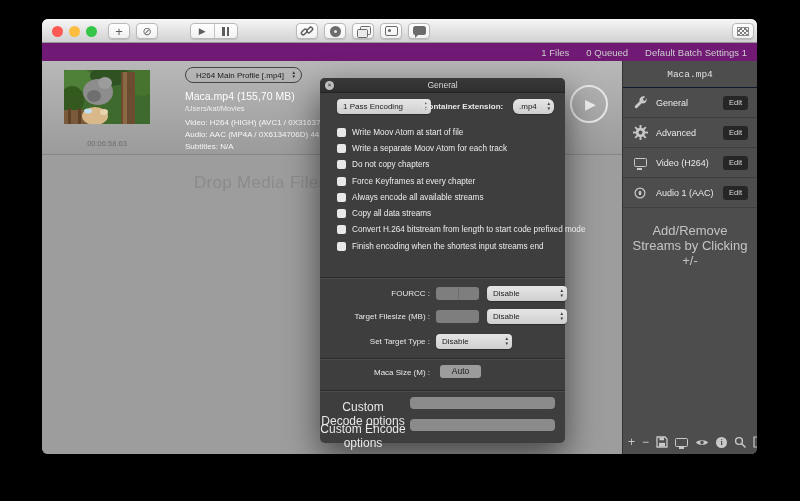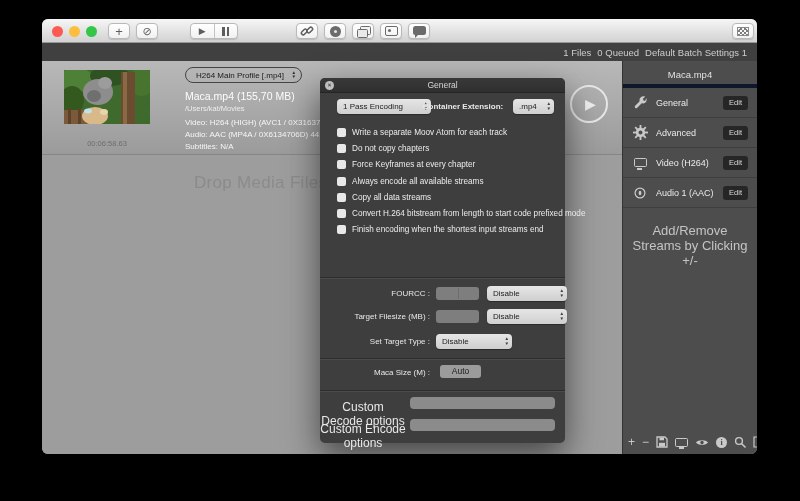--- a/index.html
+++ b/index.html
@@ -47,22 +47,22 @@
   .imgic::after { content:''; position:absolute; left:2px; top:2px; width:3px; height:3px;
                   border-radius:50%; background:#6b6b6b; }
   .chat { position:relative; width:13px; height:9px; background:#6b6b6b; border-radius:2.5px; margin-top:-2px; }
   .chat::after { content:''; position:absolute; left:2.5px; bottom:-3px;
                  border:3px solid transparent; border-top-color:#6b6b6b; border-left-color:#6b6b6b; }
   .pattern { width:12px; height:9px; border:1px solid #8a8a8a;
              background:repeating-linear-gradient(45deg,#7c7c7c 0 1px,transparent 1px 3px),
                         repeating-linear-gradient(-45deg,#7c7c7c 0 1px,transparent 1px 3px); }
 
   
-  .statusbar { flex:0 0 18px; background:#404040; display:flex; align-items:center;
-               justify-content:flex-end; gap:6px; padding-right:10px;
+  .statusbar { flex:0 0 18px; background:#701a75; display:flex; align-items:center;
+               justify-content:flex-end; gap:17px; padding-right:10px;
                font-size:9.5px; color:#cdcdcd; }
 
   
   .wbody { flex:1; display:flex; min-height:0; }
   .content { position:relative; flex:1; background:#9d9d9d; }
 
   .filerow { position:relative; height:94px; border-bottom:1px solid #868686;
              background:linear-gradient(#b8b8b8,#9b9b9b); }
   .thumb { position:absolute; left:22px; top:9px; width:86px; height:54px; }
   .duration { position:absolute; left:22px; top:78px; width:86px; text-align:center;
@@ -80,21 +80,21 @@
              border:2px solid #e6e6e6; background:transparent; color:#eeeeee;
              display:flex; align-items:center; justify-content:center; font-size:14px;
              padding-left:3px; }
   .dropzone { position:absolute; left:152px; top:112px; font-size:17px; color:#8b8b8b;
               letter-spacing:.3px; white-space:nowrap; }
 
   
   .sidebar { position:relative; flex:0 0 135px; background:#4d4d4d; border-left:1px solid #333;
              color:#e6e6e6; }
   .sb-title { height:27px; line-height:27px; text-align:center; font-size:9.5px; color:#e0e0e0;
-              border-bottom:4px solid #0f172a; }
+              border-bottom:1px solid #0f172a;font-family:Liberation Mono, monospace; }
   .sb-row { height:30px; display:flex; align-items:center; padding:0 9px;
             border-bottom:1px solid #3e3e3e; }
   .sbi { width:16px; display:flex; justify-content:center; }
   .sbl { flex:1; margin-left:8px; font-size:9px; color:#eaeaea; }
   .editbtn { background:#262626; border:none; border-radius:3px; color:#dcdcdc;
              font-size:7.5px; padding:2.5px 6px; }
   .dspl { width:13px; height:9px; border:1.4px solid #c9c9c9; border-radius:1.5px; position:relative; }
   .dspl::after { content:''; position:absolute; left:2.5px; bottom:-3.5px; width:5px; height:1.8px;
                  background:#c9c9c9; }
   .sb-hint { margin-top:15px; text-align:center; font-size:13px; color:#c4c4c4; padding:0 6px; }
@@ -117,21 +117,21 @@
   .dlg-close { position:absolute; left:5px; top:3px; width:9px; height:9px; border-radius:50%;
                border:none; background:#bfbfbf; color:#2e2e2e; font-size:5.5px; line-height:9px;
                padding:0; text-align:center; }
   .sel { position:absolute; height:15px; background:linear-gradient(#e6e6e6,#cfcfcf);
          border-radius:4px; display:flex; align-items:center; padding:0 3px 0 6px;
          font-size:8px; color:#1c1c1c; box-shadow:0 1px 1px rgba(0,0,0,.3); }
   .sel .stp { color:#3c3c3c; }
   .s-pass { left:17px; top:21px; width:94px; }
   .l-ce { position:absolute; left:96px; top:24px; width:94px; text-align:center; font-size:8px;
           color:#e8e8e8;font-weight:bold; }
-  .s-ce { left:193px; top:21px; width:41px; }
+  .s-ce { left:193px; top:21px; width:41px;border-radius:6px; }
   .checks { position:absolute; left:17px; top:46px; right:8px; }
   .chk { height:16.3px; display:flex; align-items:center; gap:6px; }
   .box { width:9px; height:9px; background:#e8e8e8; border-radius:2px; flex:0 0 9px; }
   .clbl { font-size:8.2px; color:#ececec; white-space:nowrap; }
   .dlg-div { position:absolute; left:0; right:0; height:0; border-top:1px solid #2c2c2c;
              border-bottom:1px solid rgba(255,255,255,.07); }
   .d1{top:199px}.d2{top:280px}.d3{top:312px}
   .frow { position:absolute; left:12px; width:100%; height:15px; }
   .flabel { position:absolute; left:0; width:98px; text-align:right; font-size:8px;
             color:#e8e8e8; top:3px; }
@@ -378,20 +378,24 @@
       <span>.mp4</span>
       <span class="stp">
         <i>▲</i>
           <i>▼</i>
       </span>
     </div>
 
     <div class="checks">
       <div class="chk">
         <span class="box"></span>
+        <span class="clbl">Write Moov Atom at start of file</span>
+      </div>
+      <div class="chk">
+        <span class="box"></span>
         <span class="clbl">Write a separate Moov Atom for each track</span>
       </div>
       <div class="chk">
         <span class="box"></span>
         <span class="clbl">Do not copy chapters</span>
       </div>
       <div class="chk">
         <span class="box"></span>
         <span class="clbl">Force Keyframes at every chapter</span>
       </div>

